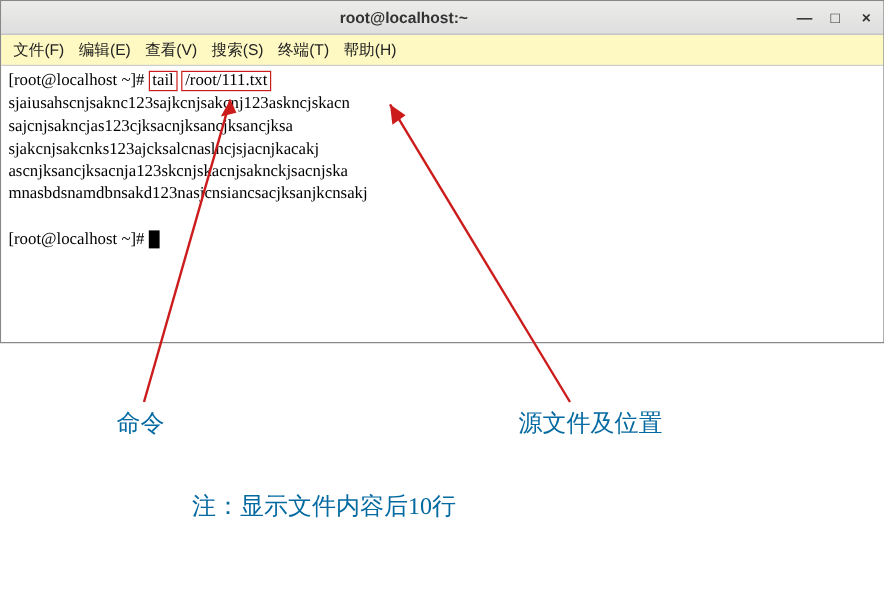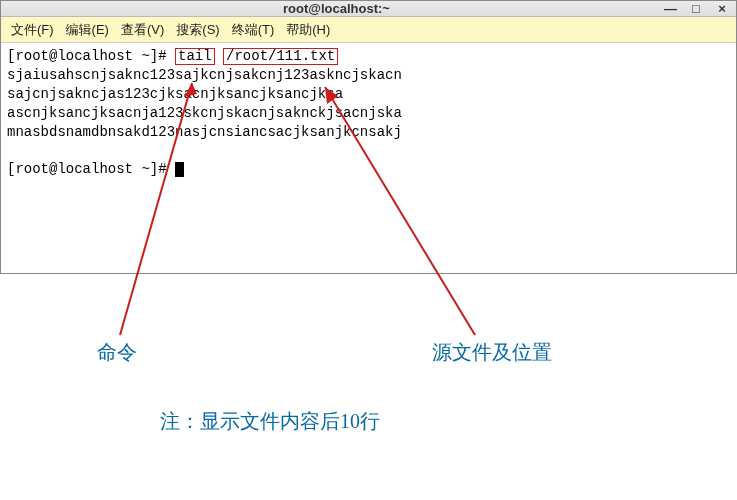--- a/index.html
+++ b/index.html
@@ -12,21 +12,21 @@
     overflow: hidden;
   }
   .window {
     width: 737px;
     border: 1px solid #888;
     background: #e8e8e6;
   }
   .titlebar {
     display: flex;
     align-items: center;
-    height: 16px;
+    height: 28px;
     background: linear-gradient(#ececea, #dedede);
     border-bottom: 1px solid #bbb;
     padding: 0 8px;
     position: relative;
   }
   .title {
     flex: 1;
     text-align: center;
     font-size: 13px;
     font-weight: bold;
@@ -48,21 +48,21 @@
     padding: 0 10px;
     background: #fef9c3;
     border-bottom: 1px solid #ccc;
     font-size: 13px;
     color: #222;
   }
   .menubar span { cursor: pointer; }
   .terminal {
     background: #ffffff;
     padding: 4px 6px;
-    font-family: Liberation Mono, monospace;
+    font-family: Liberation Serif, serif;
     font-size: 14px;
     line-height: 1.35;
     color: #000;
     min-height: 230px;
     position: relative;
   }
   .line { white-space: pre; }
   .cursor-block {
     display: inline-block;
     width: 9px;
@@ -111,20 +111,21 @@
     <span>查看(V)</span>
     <span>搜索(S)</span>
     <span>终端(T)</span>
     <span>帮助(H)</span>
   </div>
 
   <div class="terminal">
     <div class="line"><span>[root@localhost ~]# </span><span class="hl">tail</span><span> </span><span class="hl">/root/111.txt</span></div>
     <div class="line">sjaiusahscnjsaknc123sajkcnjsakcnj123askncjskacn</div>
     <div class="line">sajcnjsakncjas123cjksacnjksancjksancjksa</div>
+    <div class="line">sjakcnjsakcnks123ajcksalcnaslncjsjacnjkacakj</div>
     <div class="line">ascnjksancjksacnja123skcnjskacnjsaknckjsacnjska</div>
     <div class="line">mnasbdsnamdbnsakd123nasjcnsiancsacjksanjkcnsakj</div>
     <div class="line">&nbsp;</div>
     <div class="line"><span>[root@localhost ~]# </span><span class="cursor-block"></span></div>
   </div>
 </div>
 
 <svg class="overlay" width="737" height="500">
   <line x1="192" y1="83" x2="120" y2="335" stroke="#cc1b1b" stroke-width="2"></line>
   <polygon points="192,83 184,97 197,94" fill="#cc1b1b"></polygon>

